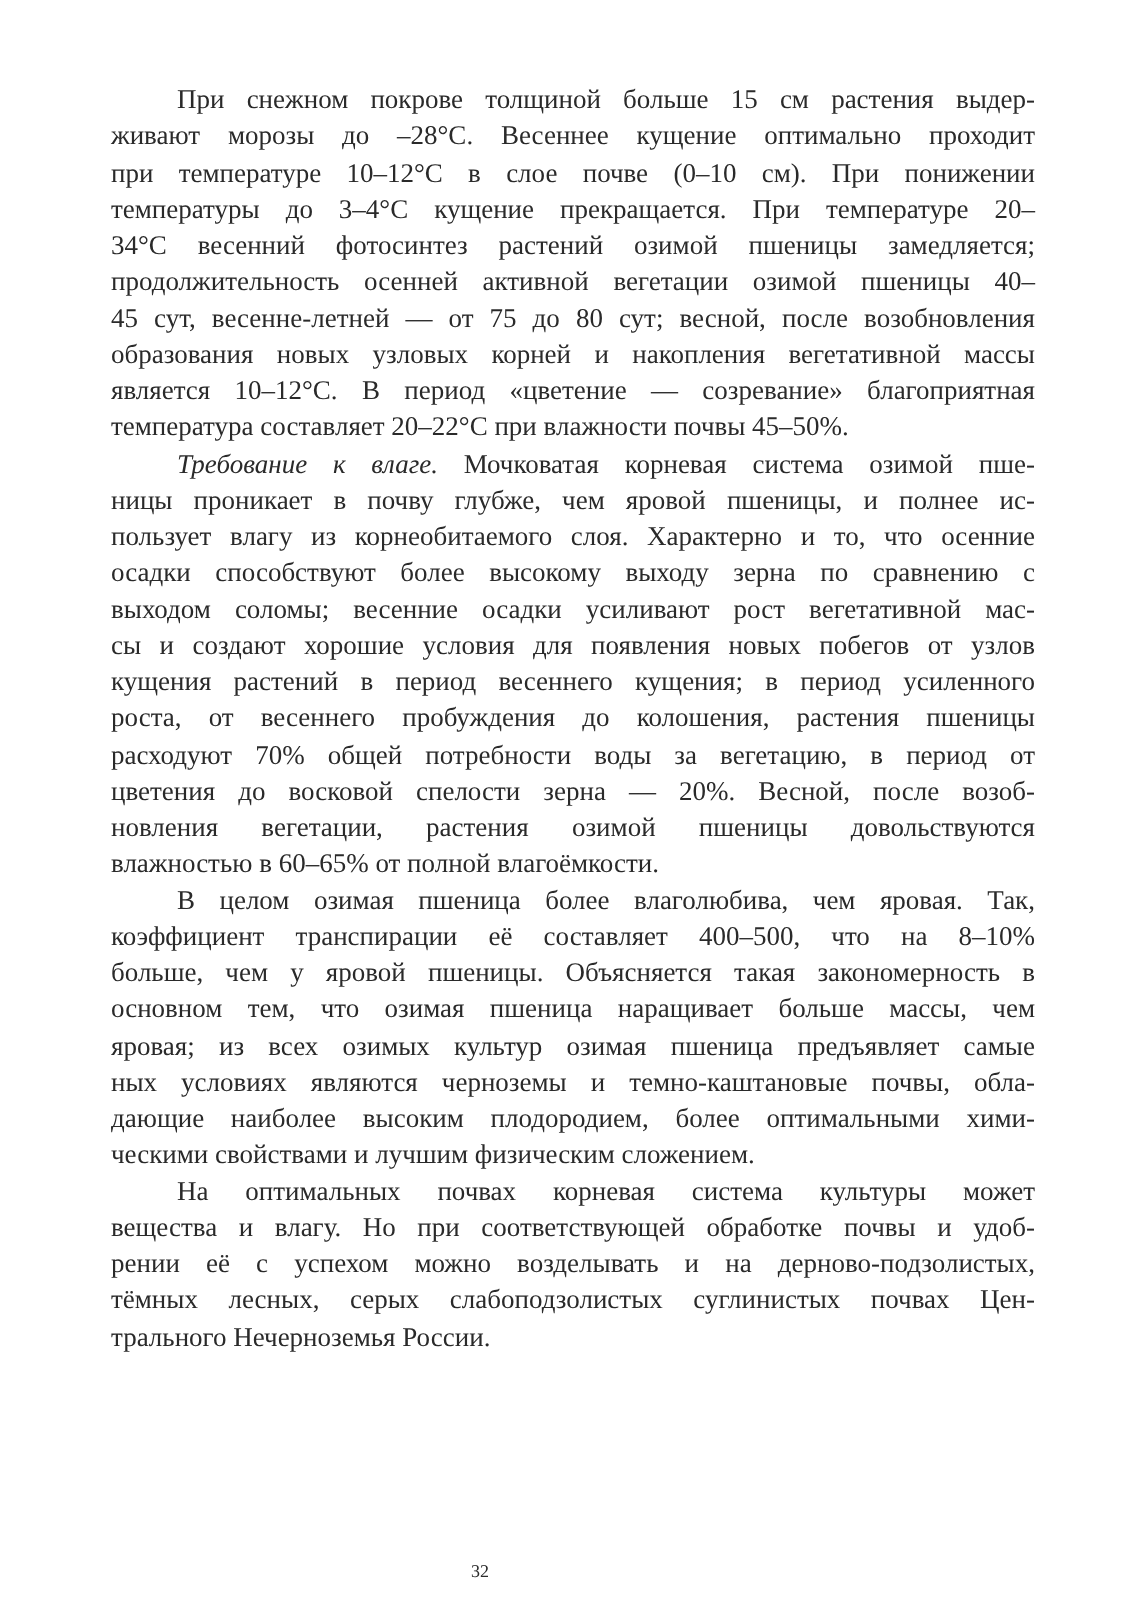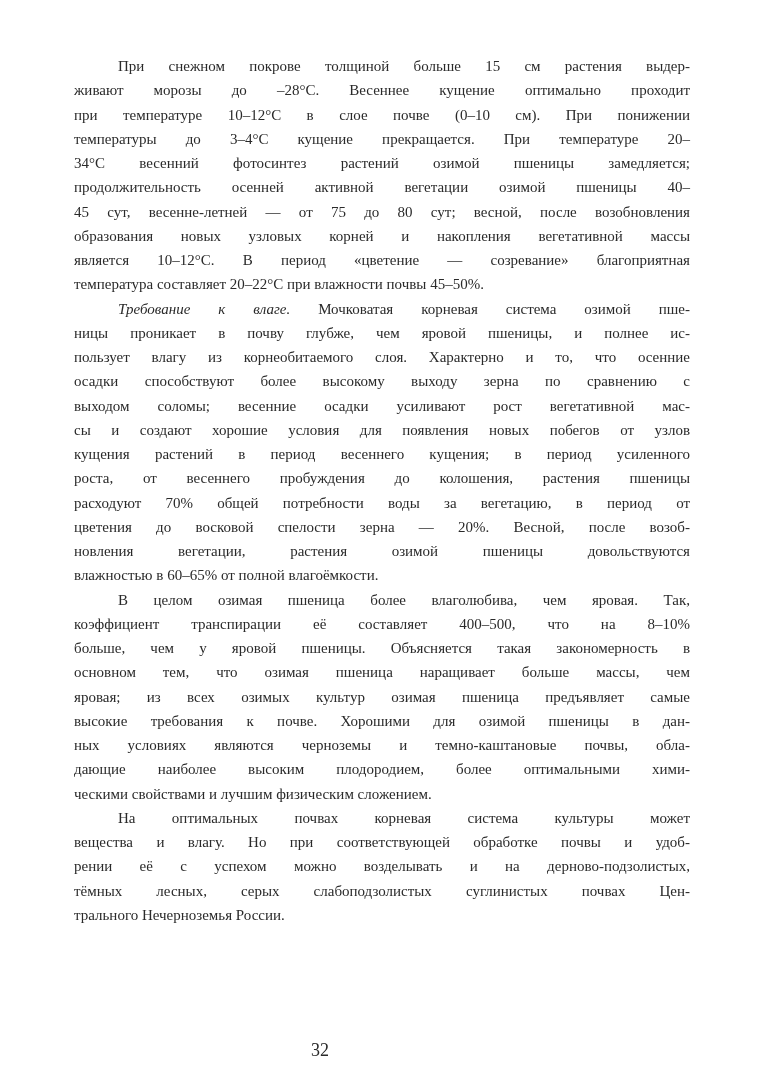--- a/index.html
+++ b/index.html
@@ -3,32 +3,32 @@
 <meta charset="utf-8">
 <style>
   html, body { margin: 0; padding: 0; background: #ffffff; }
   body { width: 764px; height: 1080px; position: relative; overflow: hidden; }
   .page {
     position: absolute;
     left: 74px;
     top: 54px;
     width: 616px;
     font-family: "Liberation Serif", "DejaVu Serif", serif;
-    font-size: 15px;
+    font-size: 18px;
     line-height: 24.25px;
     color: #2a2a2a;
   }
   .page em { font-style: italic; }
   .page-number {
     position: absolute;
     left: 0; width: 640px;
     top: 1040px;
     text-align: center;
     font-family: "Liberation Serif", "DejaVu Serif", serif;
-    font-size: 18px;
+    font-size: 12px;
     color: #2a2a2a;
   }
   .line { display: block; text-align: justify; text-align-last: justify; white-space: nowrap; }
   .line.last { text-align-last: left; }
   .line.indent { padding-left: 44px; }
   .para { margin: 0; }
 </style>
 </head>
 <body>
 
@@ -62,21 +62,20 @@
     <span class="line last">влажностью в 60–65% от полной влагоёмкости.</span>
   </div>
 
 
   <div class="para">
     <span class="line indent">В целом озимая пшеница более влаголюбива, чем яровая. Так,</span>
     <span class="line">коэффициент транспирации её составляет 400–500, что на 8–10%</span>
     <span class="line">больше, чем у яровой пшеницы. Объясняется такая закономерность в</span>
     <span class="line">основном тем, что озимая пшеница наращивает больше массы, чем</span>
     <span class="line">яровая; из всех озимых культур озимая пшеница предъявляет самые</span>
-    <span class="line">высокие требования к почве. Хорошими для озимой пшеницы в дан-</span>
     <span class="line">ных условиях являются черноземы и темно-каштановые почвы, обла-</span>
     <span class="line">дающие наиболее высоким плодородием, более оптимальными хими-</span>
     <span class="line last">ческими свойствами и лучшим физическим сложением.</span>
   </div>
 
   <div class="para">
     <span class="line indent">На оптимальных почвах корневая система культуры может</span>
     <span class="line">вещества и влагу. Но при соответствующей обработке почвы и удоб-</span>
     <span class="line">рении её с успехом можно возделывать и на дерново-подзолистых,</span>
     <span class="line">тёмных лесных, серых слабоподзолистых суглинистых почвах Цен-</span>

